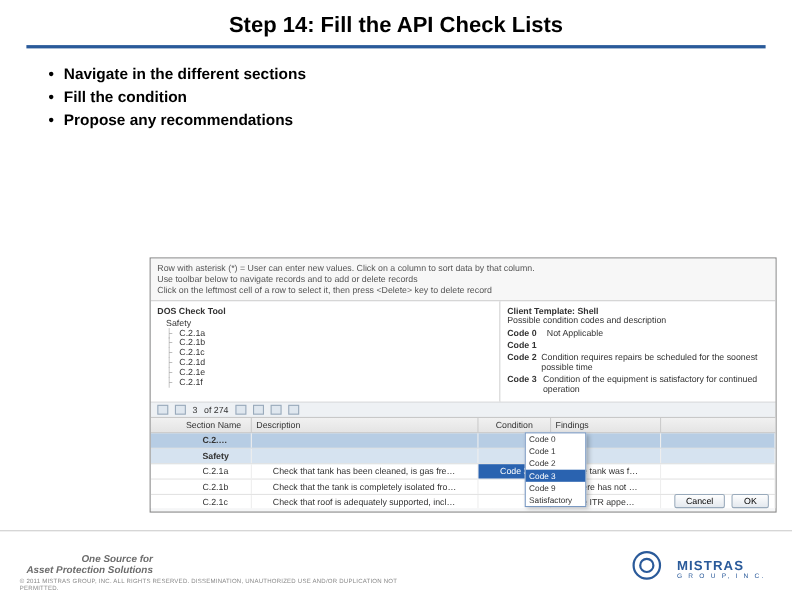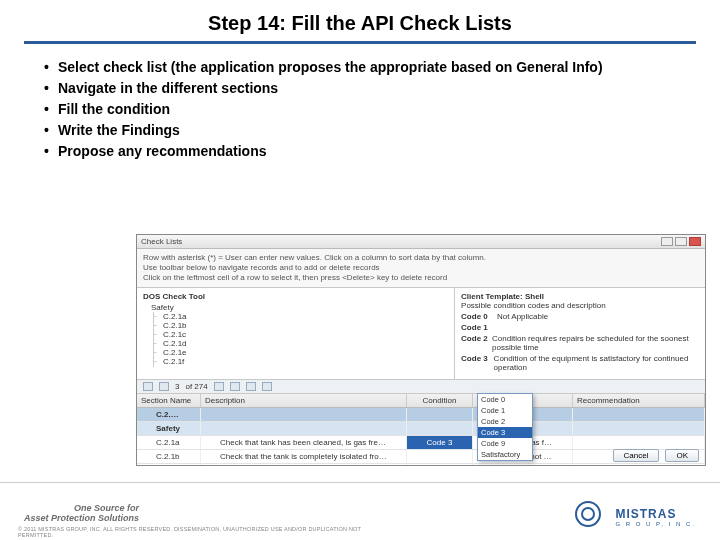--- a/index.html
+++ b/index.html
@@ -24,21 +24,21 @@
   .tree .node::before { content: "├"; position: absolute; left: 0; color: #aaa; }
   .legend { width: 44%; background: #fff; padding: 4px 6px; }
   .legend .lt { font-weight: bold; }
   .legend .row { display: flex; gap: 4px; margin-top: 2px; }
   .legend .cd { color: #333; font-weight: bold; width: 32px; }
   .navbar { height: 14px; background: #eef1f4; border-bottom: 1px solid #c8c8c8; display: flex; align-items: center; gap: 6px; padding: 0 6px; }
   .navbar .btn { width: 10px; height: 9px; border: 1px solid #9ab; background: #dfe7ef; }
   .grid { height: 82px; background: #fff; overflow: hidden; }
   .ghdr { display: flex; background: linear-gradient(#f1f1f1,#e4e4e4); border-bottom: 1px solid #bbb; }
   .ghdr span { padding: 2px 4px; border-right: 1px solid #ccc; }
-  .c1 { width: 64px; } .c2 { width: 206px; } .c3 { width: 66px; text-align: center; } .c4 { width: 100px; } .c5 { flex: 1; }
+  .c1 { width: 64px; margin-left: 28px; } .c2 { width: 206px; } .c3 { width: 66px; text-align: center; } .c4 { width: 100px; } .c5 { flex: 1; }
   .grow { display: flex; border-bottom: 1px solid #e3e3e3; }
   .grow span { padding: 2px 19px; border-right: 1px solid #eee; overflow: hidden; white-space: nowrap; text-overflow: ellipsis; }
   .sechdr { background: #b7cde4; font-weight: bold; }
   .dd { position: absolute; background: #fff; border: 1px solid #7a99c2; width: 56px; font-size: 7.5px; box-shadow: 2px 2px 4px rgba(0,0,0,.25); }
   .dd div { padding: 1px 3px; }
   .dd .sel { background: #2a63b0; color: #fff; }
   .btnrow { position: absolute; bottom: 3px; right: 6px; display: flex; gap: 6px; }
   .btnrow button { font-size: 8px; padding: 1px 10px; border: 1px solid #9ab; background: linear-gradient(#fefefe,#e4e9ef); border-radius: 2px; }
   .footer { position: absolute; bottom: 0; left: 0; right: 0; height: 58px; border-top: 1px solid #ccc; display: flex; align-items: center; justify-content: space-between; padding: 4px 24px 0; }
   .tag-left { font-size: 9px; color: #888; text-align: right; line-height: 1.05; }
@@ -50,36 +50,26 @@
   .mg-txt small { display: block; font-size: 6px; letter-spacing: 2px; color: #2a5a9a; font-weight: normal; }
   .copy { position: absolute; bottom: 2px; left: 18px; font-size: 5.5px; color: #888; letter-spacing: .2px; max-width: 360px; line-height: 1.1; }
 </style>
 </head>
 <body>
 
 <div class="title">Step 14: Fill the API Check Lists</div>
 <div class="blue-rule"></div>
 
 <ul class="bullets">
-  <li>Select check list (the application proposes the appropriate based on General Info)</li>
   <li>Navigate in the different sections</li>
   <li>Fill the condition</li>
-  <li>Write the Findings</li>
   <li>Propose any recommendations</li>
 </ul>
 
 <div class="app-shot">
-  <div class="winbar">
-    <span class="t">Check Lists</span>
-    <div class="winctrls">
-      <span></span>
-      <span></span>
-      <span class="cls"></span>
-    </div>
-  </div>
   <div class="help">
     <div>Row with asterisk (*) = User can enter new values. Click on a column to sort data by that column.</div>
     <div>Use toolbar below to navigate records and to add or delete records</div>
     <div>Click on the leftmost cell of a row to select it, then press &lt;Delete&gt; key to delete record</div>
   </div>
   <div class="mid">
     <div class="treewrap">
       <div class="treehdr">DOS Check Tool</div>
       <div class="tree">
         <div>Safety</div>
@@ -120,21 +110,20 @@
     <span class="btn"></span>
     <span class="btn"></span>
     <span class="btn"></span>
   </div>
   <div class="grid">
     <div class="ghdr">
       <span class="c1">Section Name</span>
       <span class="c2">Description</span>
       <span class="c3">Condition</span>
       <span class="c4">Findings</span>
-      <span class="c5">Recommendation</span>
     </div>
     <div class="grow sechdr">
       <span class="c1">C.2.1 Overview</span>
       <span class="c2"></span>
         <span class="c3"></span>
         <span class="c4"></span>
         <span class="c5"></span>
     </div>
     <div class="grow sechdr" style="background:#d6e3f0">
       <span class="c1">Safety</span>

